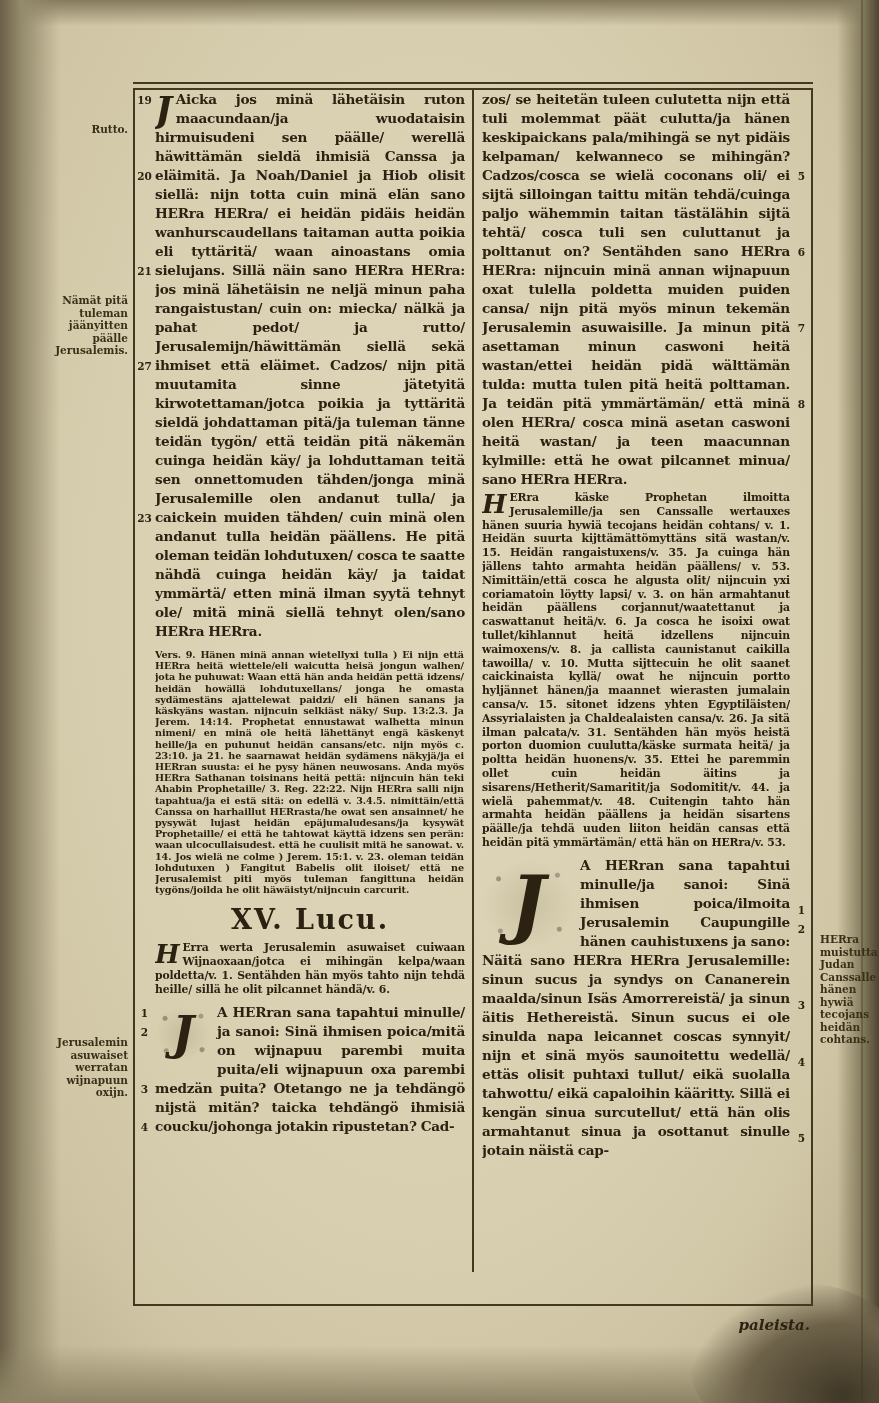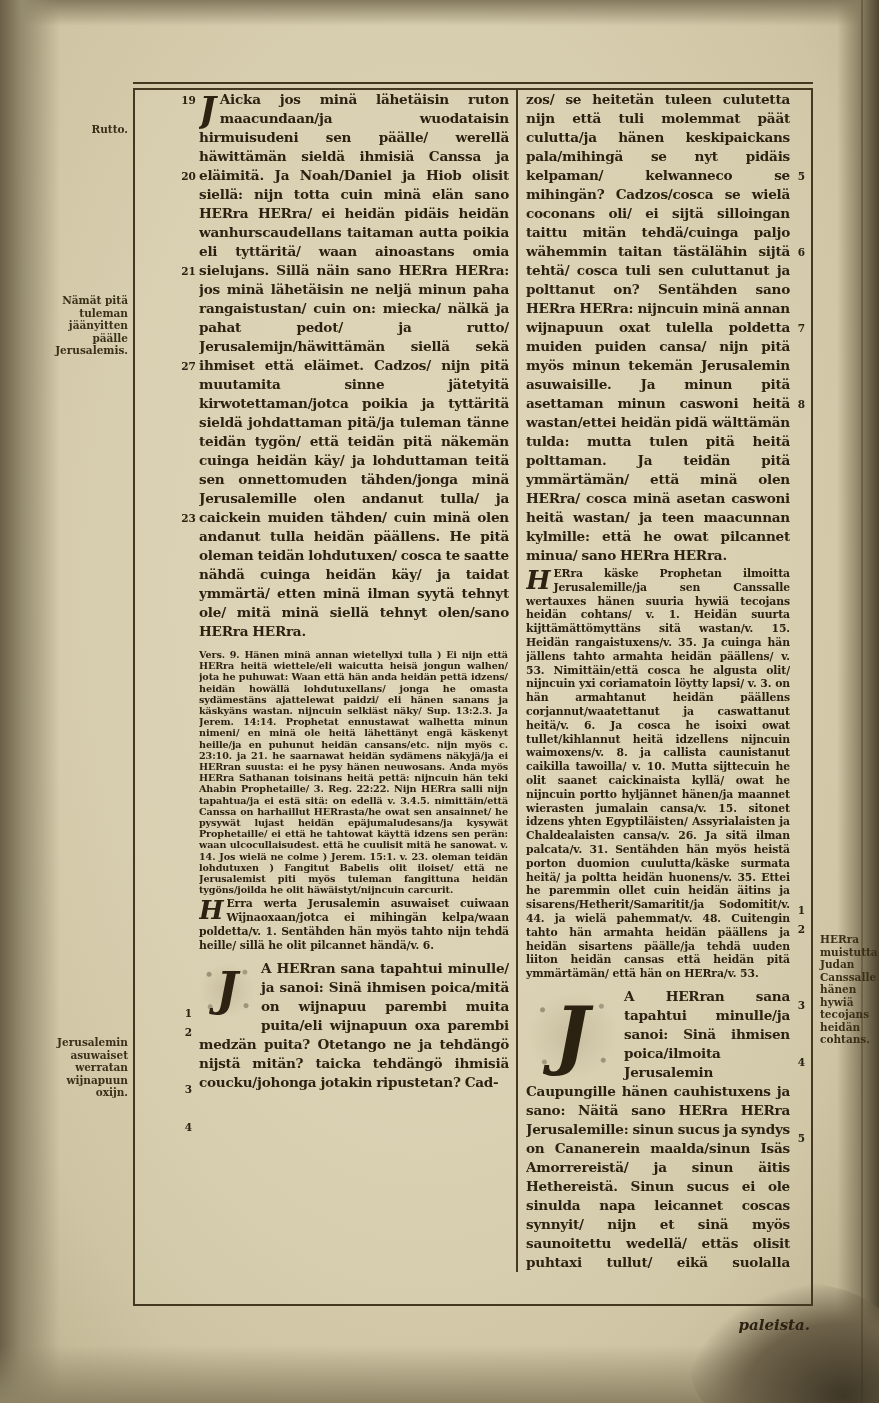--- a/index.html
+++ b/index.html
@@ -26,21 +26,21 @@
   
   .frame{position:absolute;left:133px;top:88px;width:680px;height:1218px;
     border:2px solid #443821;box-sizing:border-box;background:rgba(255,250,230,.06);}
   .frame::before{content:"";position:absolute;left:-2px;right:-2px;top:-8px;height:2px;background:#443821;}
   .hdr{display:flex;align-items:baseline;height:30px;border-bottom:2.5px solid #443821;
     padding:2px 10px 0 10px;box-sizing:border-box;}
   .hdr .h-left{flex:1;font:700 17px/26px "DejaVu Serif",serif;letter-spacing:.3px;}
   .hdr .h-center{flex:1;text-align:center;font:700 24px/26px "DejaVu Serif",serif;font-style:italic;letter-spacing:1px;}
   .hdr .h-right{flex:1;text-align:right;font:700 16px/26px "DejaVu Serif",serif;}
 
-  .cols{display:flex;height:1182px;overflow:hidden;padding-left:44px;}
+  .cols{display:flex;height:1182px;overflow:hidden;}
   .colwrap{position:relative;box-sizing:border-box;overflow:hidden;}
   .colwrap.leftc{width:337px;}
   .colwrap.rightc{flex:1;}
   .divider{width:2px;background:#443821;}
   .gutter{position:absolute;top:0;bottom:0;width:19px;}
   .leftc .gutter{left:0;}
   .rightc .gutter{right:0;}
   .vnum{position:absolute;font:700 10.5px "DejaVu Serif",serif;color:#2b2212;width:19px;text-align:center;}
   .coltext{position:absolute;top:0;bottom:0;overflow:hidden;}
   .leftc .coltext{left:20px;right:7px;}
@@ -109,20 +109,21 @@
           <div class="vnum" style="top: 270px;">27</div>
           <div class="vnum" style="top: 422px;">23</div>
           <div class="vnum" style="top: 917px;">1</div>
           <div class="vnum" style="top: 936px;">2</div>
           <div class="vnum" style="top: 993px;">3</div>
           <div class="vnum" style="top: 1031px;">4</div>
         </div>
       <div class="coltext">
           <p class="flow"><span class="leadcap">J</span><span class="verse">Aicka jos minä lähetäisin ruton maacundaan/ja wuodataisin hirmuisudeni sen päälle/ werellä häwittämän sieldä ihmisiä Canssa ja eläimitä. </span><span class="verse">Ja Noah/Daniel ja Hiob olisit siellä: nijn totta cuin minä elän sano HERra HERra/ ei heidän pidäis heidän wanhurscaudellans taitaman autta poikia eli tyttäritä/ waan ainoastans omia sielujans. </span><span class="verse">Sillä näin sano HERra HERra: jos minä lähetäisin ne neljä minun paha rangaistustan/ cuin on: miecka/ nälkä ja pahat pedot/ ja rutto/ Jerusalemijn/häwittämän siellä sekä ihmiset että eläimet. </span><span class="verse">Cadzos/ nijn pitä muutamita sinne jätetyitä kirwotettaman/jotca poikia ja tyttäritä sieldä johdattaman pitä/ja tuleman tänne teidän tygön/ että teidän pitä näkemän cuinga heidän käy/ ja lohduttaman teitä sen onnettomuden tähden/jonga minä Jerusalemille olen andanut tulla/ ja caickein muiden tähden/ cuin minä </span><span class="verse">olen andanut tulla heidän päällens. He pitä oleman teidän lohdutuxen/ cosca te saatte nähdä cuinga heidän käy/ ja taidat ymmärtä/ etten minä ilman syytä tehnyt ole/ mitä minä siellä tehnyt olen/sano HERra HERra. </span></p>
           <p class="gloss">Vers. 9. Hänen minä annan wietellyxi tulla ) Ei nijn että HERra heitä wiettele/eli waicutta heisä jongun walhen/ jota he puhuwat: Waan että hän anda heidän pettä idzens/ heidän howällä lohdutuxellans/ jonga he omasta sydämestäns ajattelewat paidzi/ eli hänen sanans ja käskyäns wastan. nijncuin selkiäst näky/ Sup. 13:2.3. Ja Jerem. 14:14. Prophetat ennustawat walhetta minun nimeni/ en minä ole heitä lähettänyt engä käskenyt heille/ja en puhunut heidän cansans/etc. nijn myös c. 23:10. ja 21. he saarnawat heidän sydämens näkyjä/ja ei HERran suusta: ei he pysy hänen neuwosans. Anda myös HERra Sathanan toisinans heitä pettä: nijncuin hän teki Ahabin Prophetaille/ 3. Reg. 22:22. Nijn HERra salli nijn tapahtua/ja ei estä sitä: on edellä v. 3.4.5. nimittäin/että Canssa on harhaillut HERrasta/he owat sen ansainnet/ he pysywät lujast heidän epäjumaludesans/ja kysywät Prophetaille/ ei että he tahtowat käyttä idzens sen perän: waan ulcocullaisudest. että he cuulisit mitä he sanowat. v. 14. Jos wielä ne colme ) Jerem. 15:1. v. 23. oleman teidän lohdutuxen ) Fangitut Babelis olit iloiset/ että ne Jerusalemist piti myös tuleman fangittuna heidän tygöns/joilda he olit häwäistyt/nijncuin carcurit.</p>
+          <div class="chapter-heading">XV. Lucu.</div>
           <p class="summary"><span class="leadcap">H</span>Erra werta Jerusalemin asuwaiset cuiwaan Wijnaoxaan/jotca ei mihingän kelpa/waan poldetta/v. 1. Sentähden hän myös tahto nijn tehdä heille/ sillä he olit pilcannet händä/v. 6.</p>
           <p class="flow"><span class="woodcut small">
               <span>J</span>
             </span><span class="verse">A HERran sana tapahtui minulle/ ja sanoi: </span><span class="verse">Sinä ihmisen poica/mitä on wijnapuu parembi muita puita/eli wijnapuun oxa parembi medzän puita? </span><span class="verse">Otetango ne ja tehdängö nijstä mitän? taicka tehdängö ihmisiä coucku/johonga jotakin ripustetan? </span><span class="verse">Cad- </span></p>
         </div>
     </div>
     <div class="divider"></div>
     <div class="colwrap rightc" id="col-right">
       <div class="gutter">
           <div class="vnum" style="top: 80px;">5</div>

